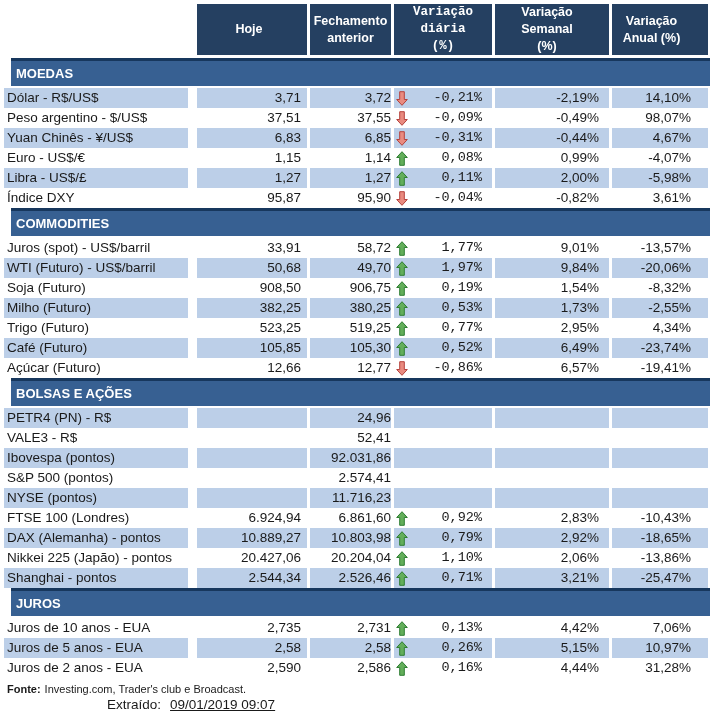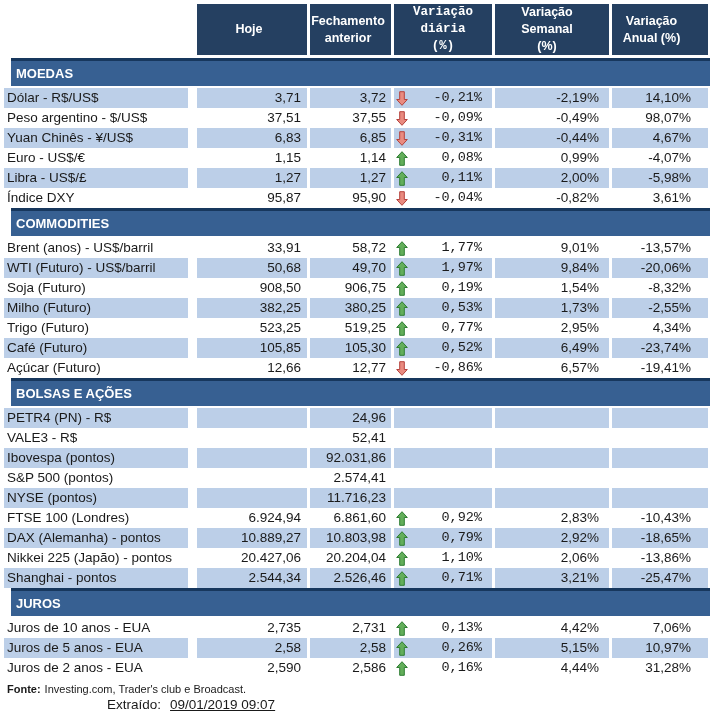--- a/index.html
+++ b/index.html
@@ -29,21 +29,21 @@
         border-top:3px solid var(--band-border,#17375D);border-bottom:2px solid #fff;
         display:flex;align-items:center;color:#fff;font-weight:bold;font-size:13px;
         padding-left:5px;margin-left:7px;}
 
   
   .data-row{height:20px;}
   .data-row .c{height:20px;line-height:20px;font-size:13.5px;color:var(--text,#1a1a1a);}
   .shaded .c:not(.spacer){background:var(--stripe,#BCCFE8);}
   .num{text-align:right;}
   .col-today{padding-right:6px;}
-  .col-prev{padding-right:5px;}
+  .col-prev{}
   .col-weekly{padding-right:10px;}
   .col-annual{padding-right:17px;}
   .col-daily{display:flex;align-items:center;}
   .dval{margin-left:auto;padding-right:10px;}
   .arrow-svg{width:12px;height:15px;margin-left:2px;flex:0 0 auto;}
 
   
   .footer-line1{margin-top:5px;padding-left:3px;font-size:11px;color:var(--text,#1a1a1a);}
   .footer-line1 .b{font-weight:bold;margin-right:4px;}
   .footer-line2{padding-left:103px;font-size:13.5px;margin-top:2px;color:var(--text,#1a1a1a);}
@@ -164,21 +164,21 @@
           </svg>
           <span class="dval">-0,04%</span>
         </div>
         <div class="c num col-weekly">-0,82%</div>
         <div class="c num col-annual">3,61%</div>
       </div>
       <div class="band">
         <span>COMMODITIES</span>
       </div>
       <div class="row data-row">
-        <div class="c label-col">Brent (anos) - US$/barril</div>
+        <div class="c label-col">Juros (spot) - US$/barril</div>
         <div class="c spacer"></div>
         <div class="c num col-today">33,91</div>
         <div class="c num col-prev">58,72</div>
         <div class="c col-daily">
           <svg viewBox="0 0 12 15" class="arrow-svg">
             <polygon points="6,0.7 11.3,6.5 8.3,6.5 8.3,14.3 3.7,14.3 3.7,6.5 0.7,6.5" fill="#63AE5A" stroke="#2E7D32" stroke-width="1"></polygon>
           </svg>
           <span class="dval">1,77%</span>
         </div>
         <div class="c num col-weekly">9,01%</div>

